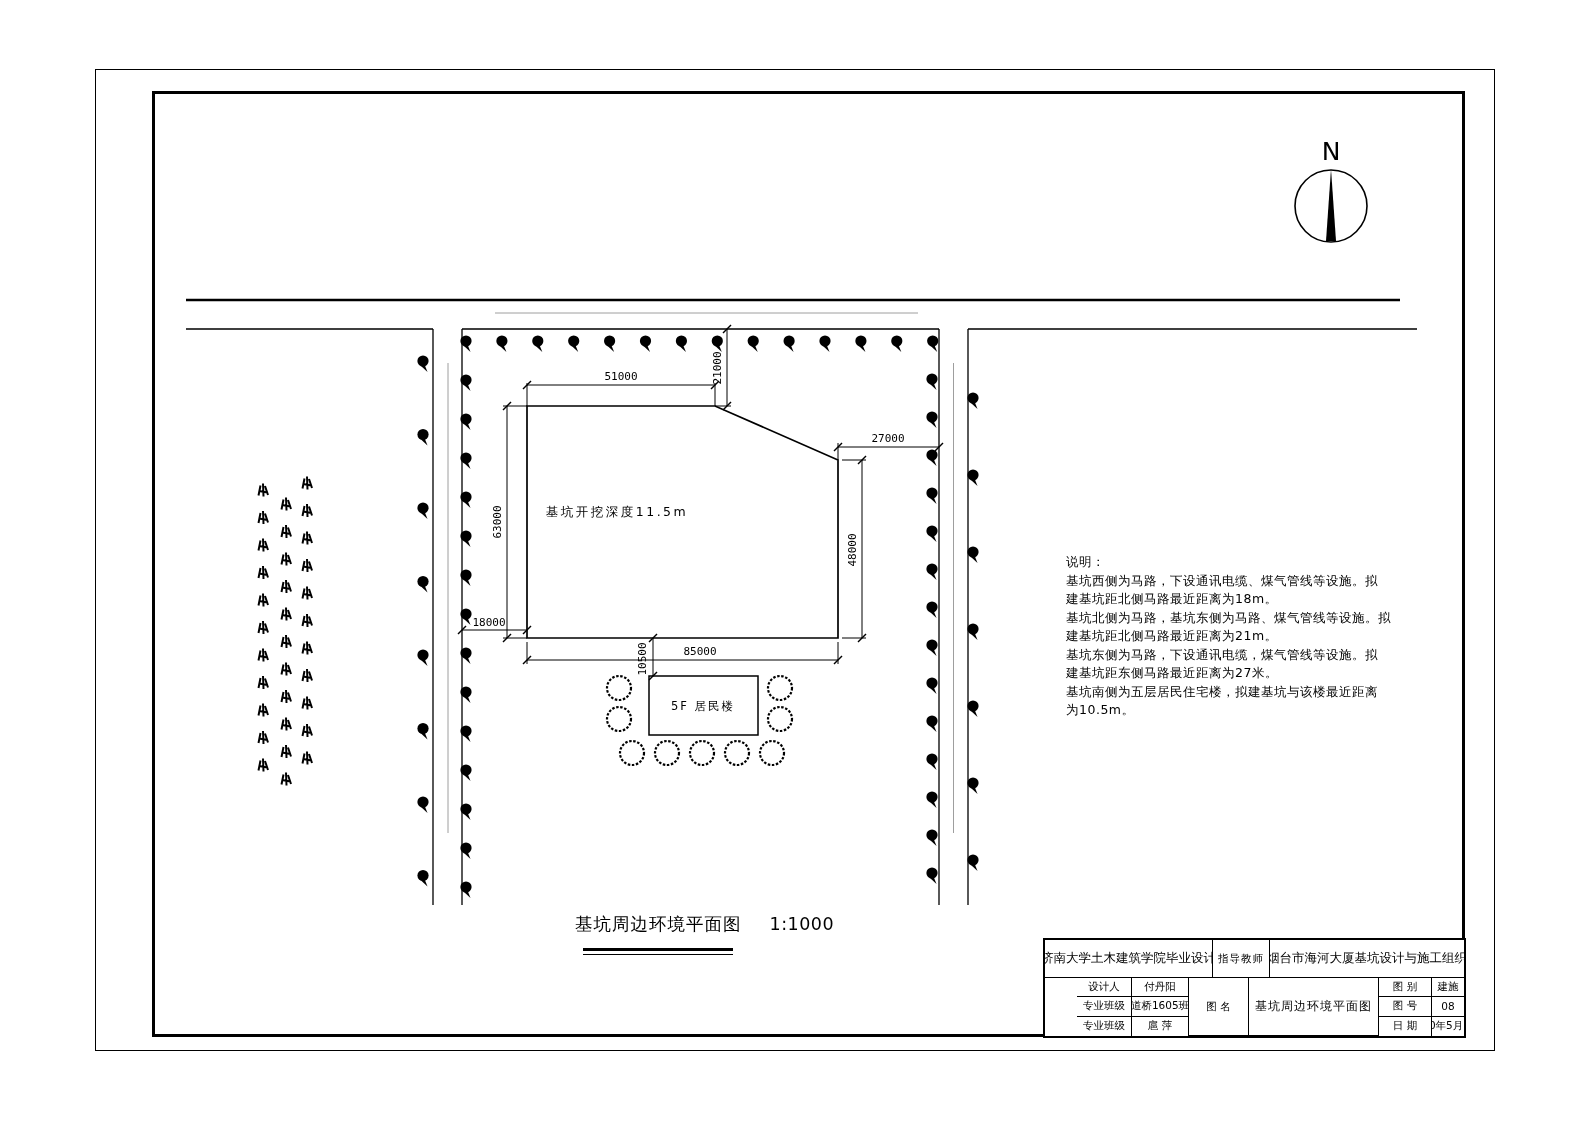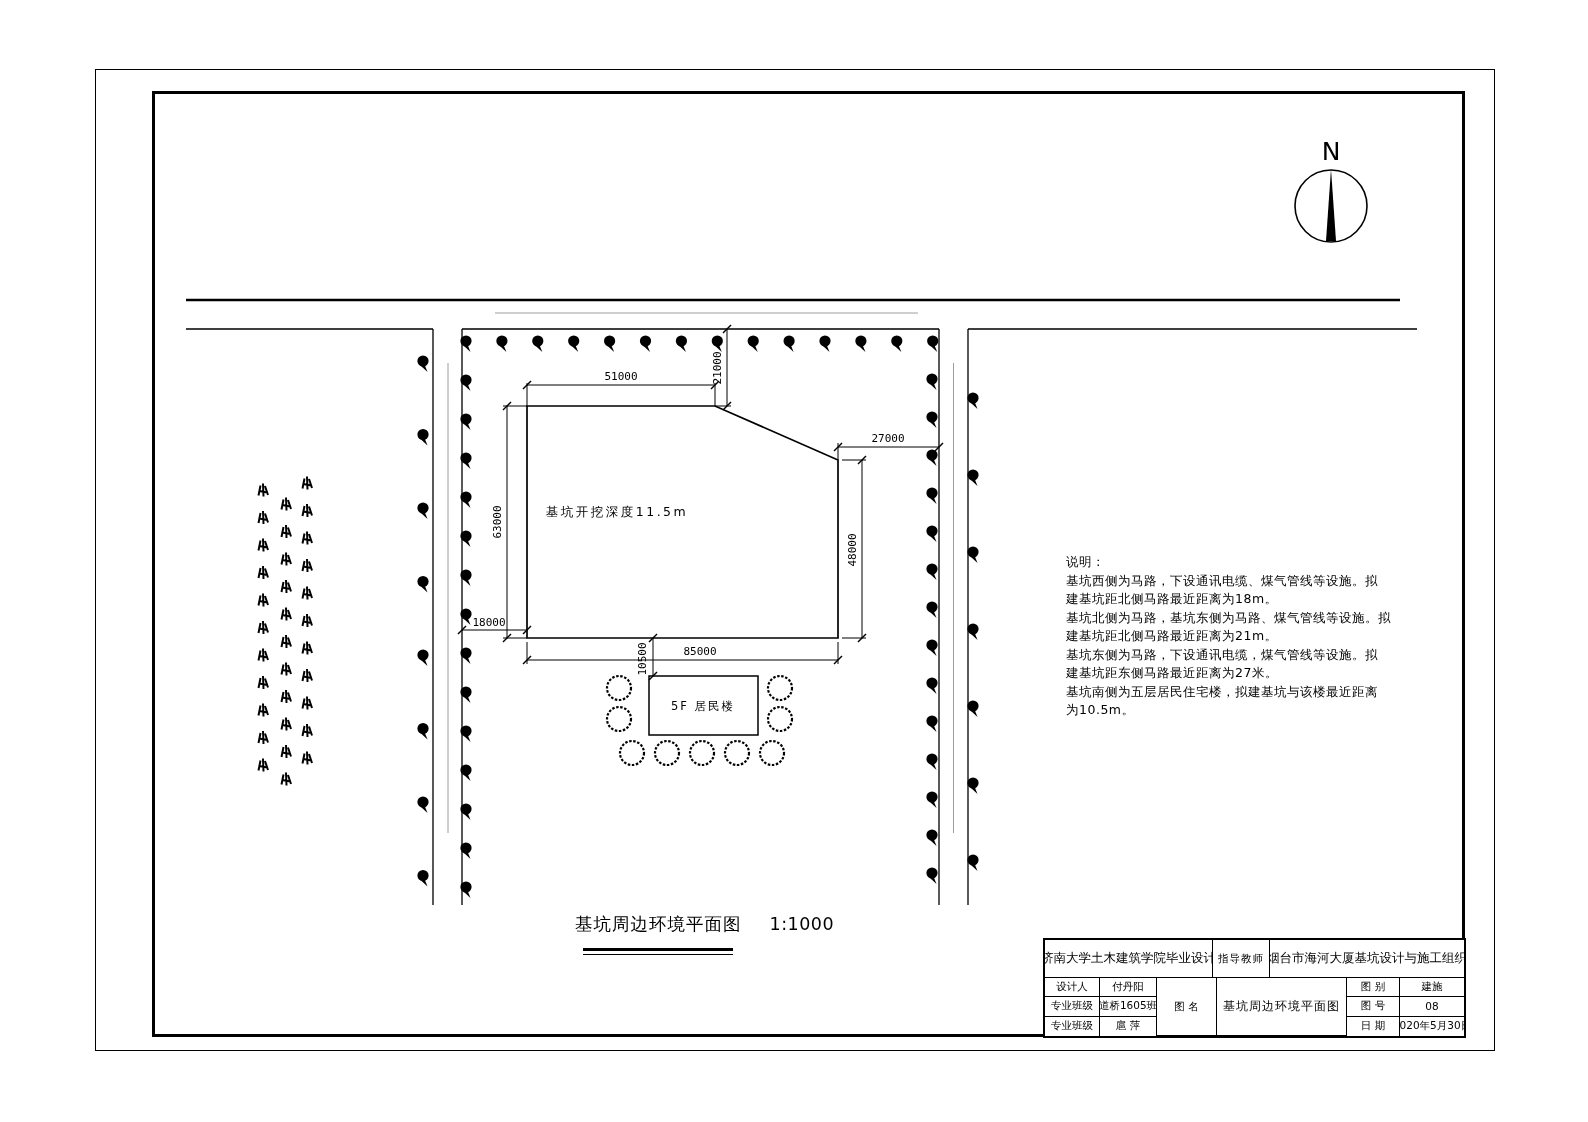--- a/index.html
+++ b/index.html
@@ -13,21 +13,21 @@
   #notes{left:1066px;top:514px;width:340px;font-size:12.5px;line-height:18.5px;letter-spacing:.5px;margin-top:39px;}
   
   #caption{left:575px;top:912px;font-size:17.5px;letter-spacing:1px;white-space:nowrap;}
   #caption .scale{margin-left:28px;letter-spacing:.5px;}
   .cap-rule1{left:583px;top:948px;width:150px;height:3px;background:#000;}
   .cap-rule2{left:583px;top:954px;width:150px;height:1px;background:#000;}
   
   #title-block{left:1043px;top:938px;width:423px;height:100px;border:2.5px solid #000;box-sizing:border-box;
                display:flex;flex-direction:column;background:#fff;}
   .tb-head{display:grid;grid-template-columns:168px 57px 1fr;height:38px;flex:0 0 38px;}
-  .tb-body{display:grid;grid-template-columns:55px 57px 60px 130px 53px 1fr;grid-auto-rows:1fr;flex:1;}
+  .tb-body{display:grid;grid-template-columns:55px 57px 60px 130px 53px 1fr;grid-auto-rows:1fr;flex:1;margin-left:32px;}
   .cell{display:flex;align-items:center;justify-content:center;text-align:center;
         border-right:1px solid #000;border-bottom:1px solid #000;overflow:hidden;white-space:nowrap;}
   .cell.last-col{border-right:none;text-align:center;}
   .cell.last-row{border-bottom:none;}
   .span3{grid-row:1/4;}
   .f-school{font-size:12.5px;}
   .f-label{font-size:10.5px;letter-spacing:1px;}
   .f-project{font-size:12.5px;}
   .f-small{font-size:10.5px;}
   .f-name{font-size:12px;letter-spacing:1px;}

